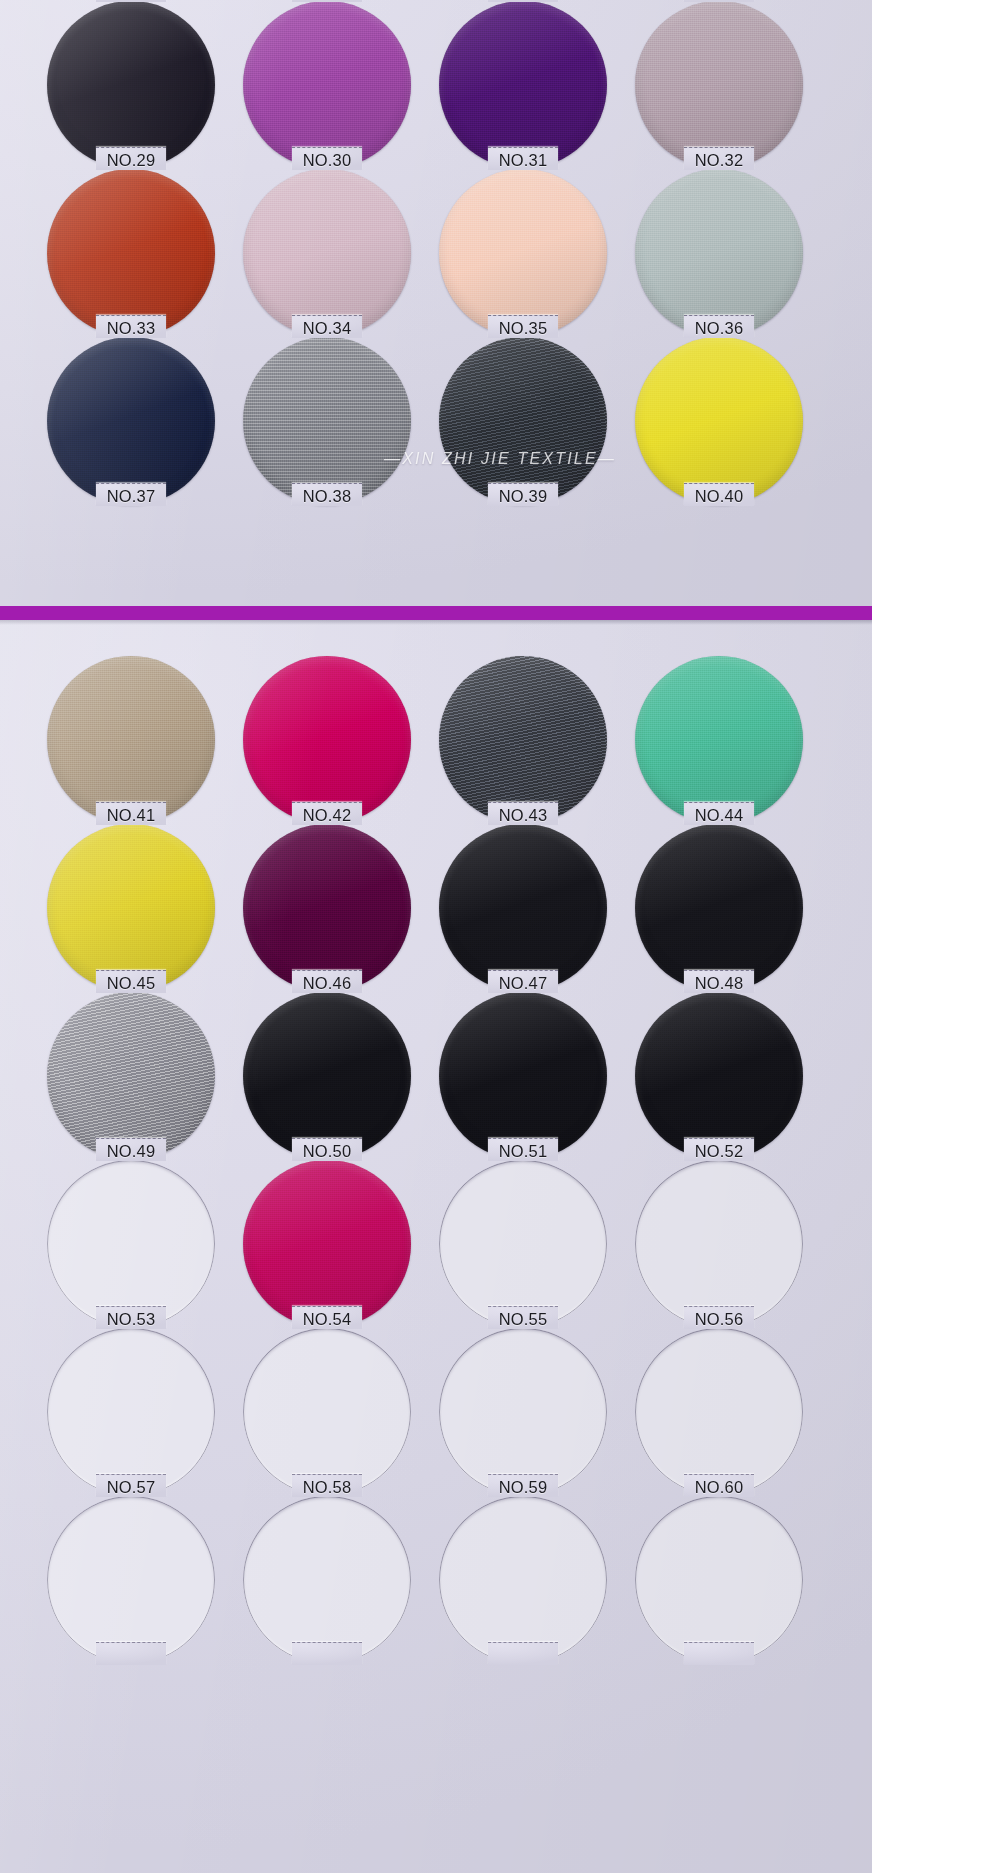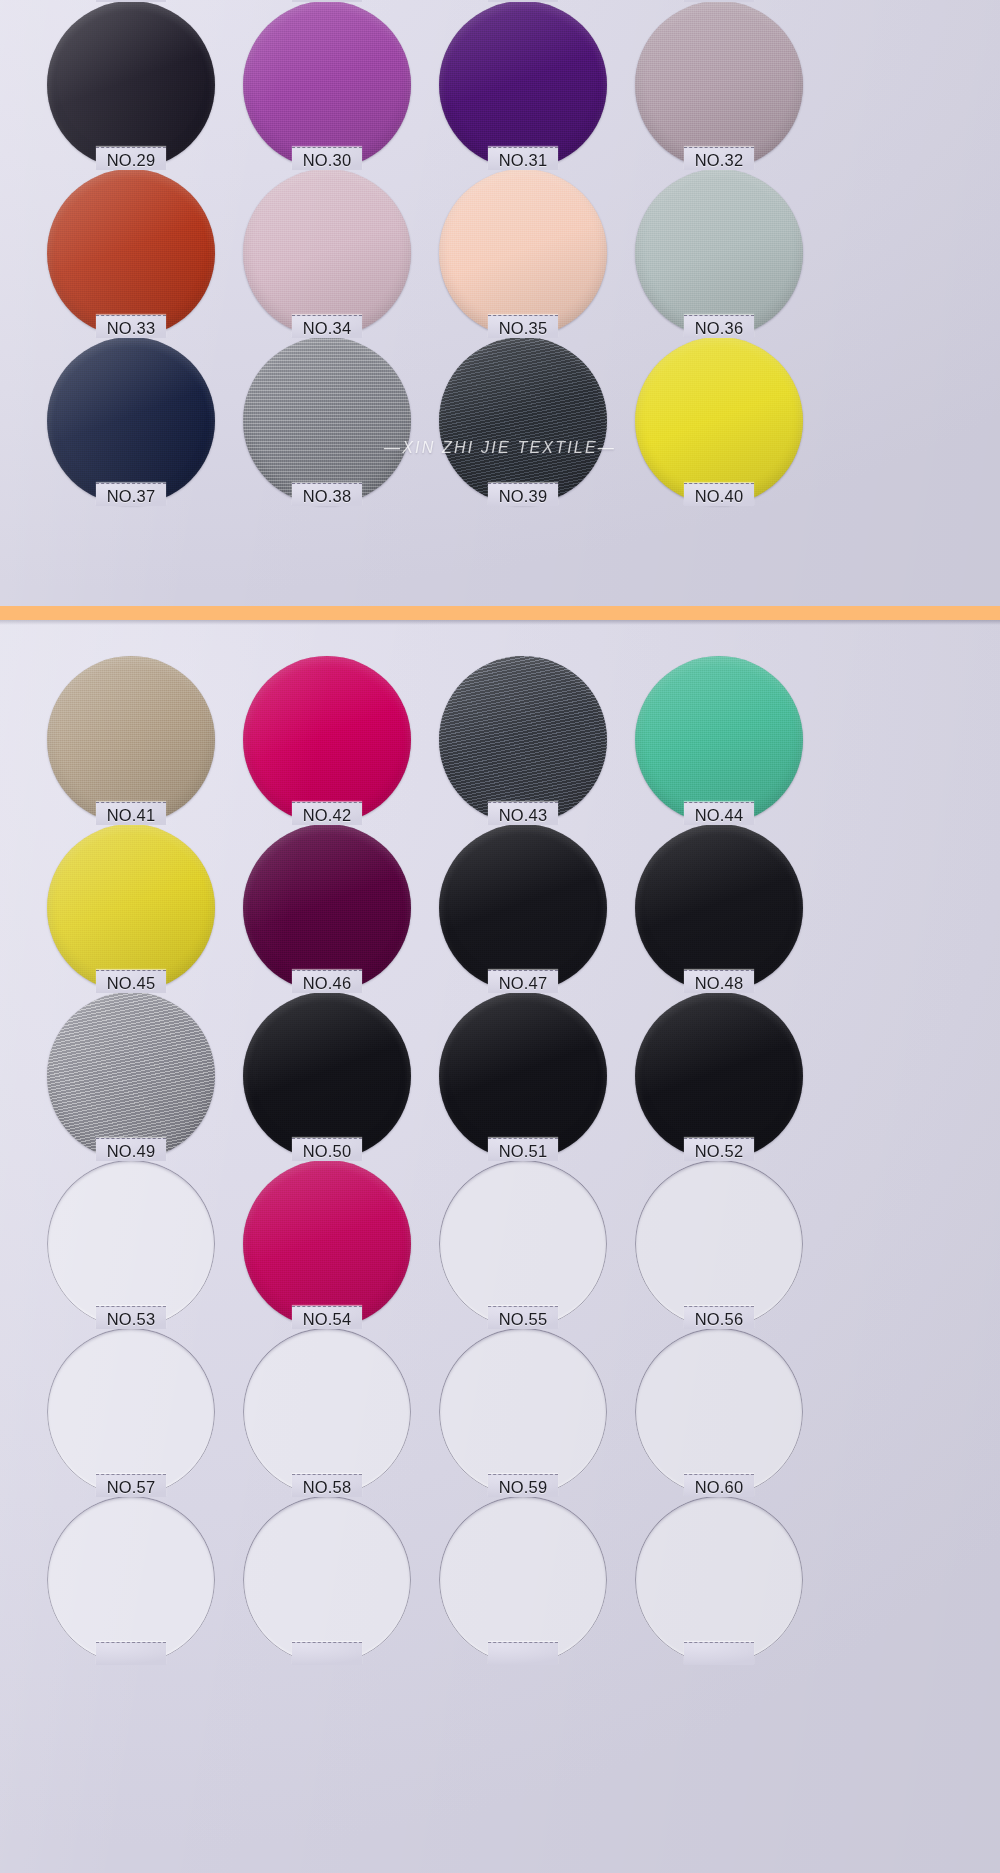--- a/index.html
+++ b/index.html
@@ -3,24 +3,25 @@
 <meta charset="utf-8">
 <title>Fabric Color Swatch Card</title>
 <style>
   html,body{margin:0;padding:0;background:#ffffff;}
   body{
     font-family:"Liberation Sans","DejaVu Sans",sans-serif;
     -webkit-font-smoothing:antialiased;
   }
   #page{
     position:relative;
-    width:1000px;
+    width:856px;
     height:1873px;
     overflow:hidden;
-    background:#fdba74;
+    background:#a21caf;
+    padding-left:16px;
   }
 
   
   .panel{
     position:absolute;
     left:0;
     width:1000px;
     overflow:hidden;
     background:
       radial-gradient(120% 90% at 18% 8%, #e3e1ee 0%, #dedcea 35%, #d8d6e5 70%, #d2d0e0 100%);
@@ -145,21 +146,21 @@
   }
   .wm-cn{
     font-size:25px;
     letter-spacing:13px;
     color:rgba(255,255,255,.80);
     text-shadow:0 1px 2px rgba(80,76,100,.30);
     font-family:"DejaVu Sans","Liberation Sans",sans-serif;
     padding-left:13px;
   }
   .wm-en{
-    margin-top:1px;
+    margin-top:12px;
     font-size:16px;
     font-style:italic;
     letter-spacing:2.2px;
     color:rgba(255,255,255,.78);
     text-shadow:0 1px 2px rgba(80,76,100,.28);
     font-family:"Liberation Sans",sans-serif;
   }
 </style>
 </head>
 <body>

